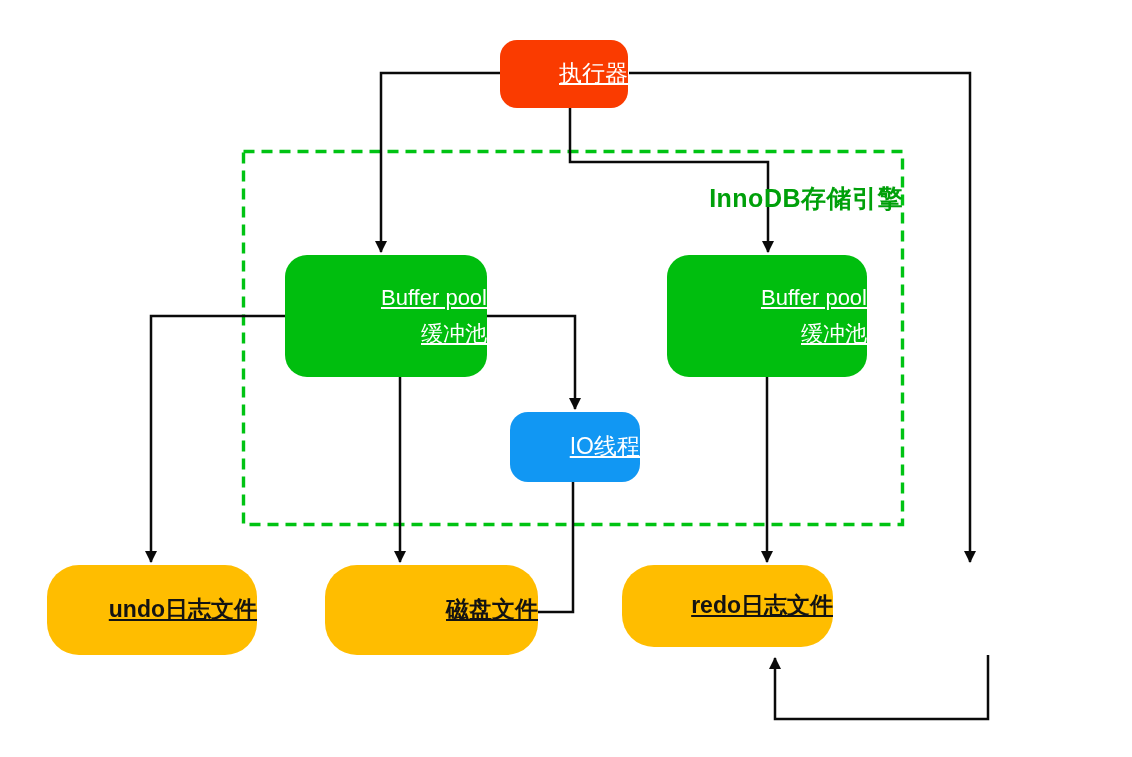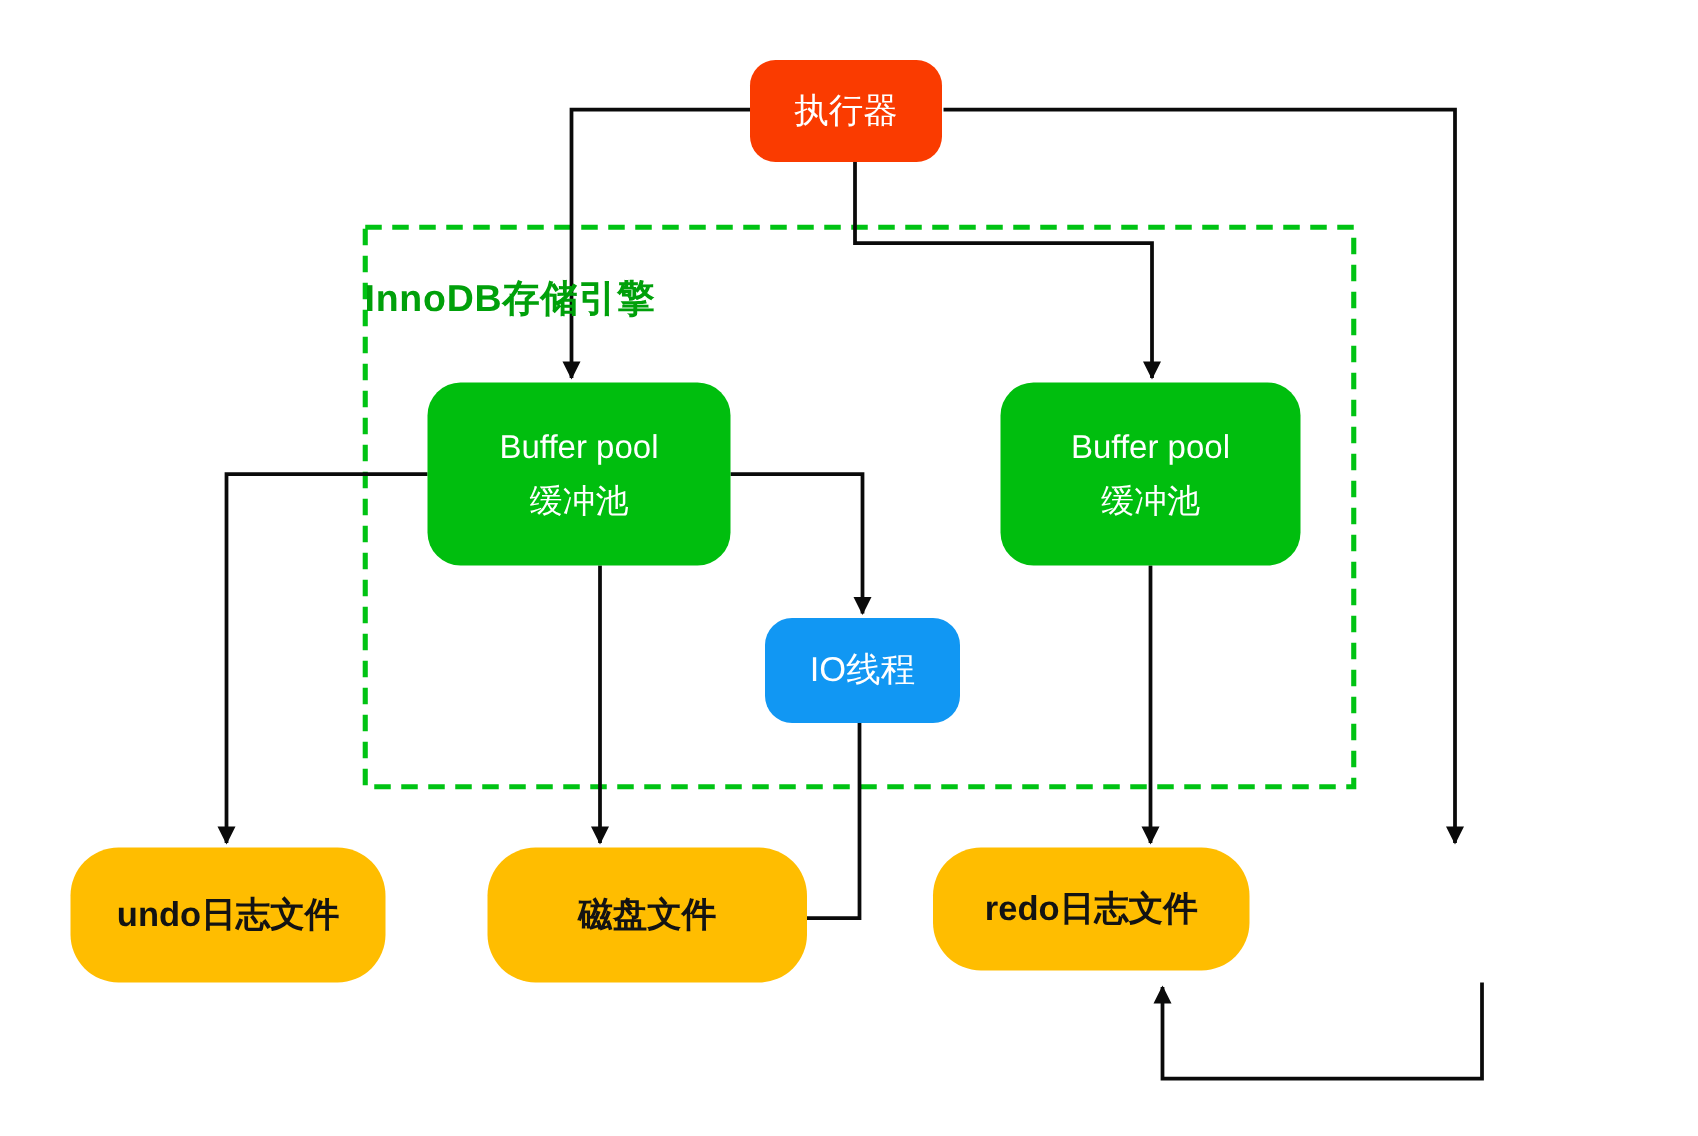--- a/index.html
+++ b/index.html
@@ -19,25 +19,26 @@
     position: absolute;
     left: 0; top: 0;
     width: 1132px;
     height: 757px;
     pointer-events: none;
   }
   .node {
     position: absolute;
     display: flex;
     flex-direction: column;
-    align-items: center;
+    align-items: flex-end;
     justify-content: center;
     text-align: center;
     box-sizing: border-box;
     line-height: 1.3;
+    text-decoration: underline;
   }
   .node-executor {
     left: 500px; top: 40px; width: 128px; height: 68px;
     background: #fa3b00;
     border-radius: 17px;
     color: #ffffff;
     font-size: 23px;
     font-weight: 500;
   }
   .node-buffer-left {
@@ -77,21 +78,21 @@
   }
   .node-undo   { left: 47px;  top: 565px; width: 210px; height: 90px; }
   .node-disk   { left: 297px; top: 565px; width: 213px; height: 90px; margin-left: 28px; }
   .node-redo   { left: 622px; top: 565px; width: 211px; height: 82px; }
   .node-binlog { left: 873px; top: 565px; width: 214px; height: 90px; }
   .innodb-label {
     position: absolute;
     left: 243px;
     top: 182px;
     width: 660px;
-    text-align: left;
+    text-align: right;
     font-size: 25px;
     font-weight: 600;
     color: #00a00a;
     letter-spacing: 0.5px;
   }
 </style>
 </head>
 <body>
 
 <div class="canvas">

